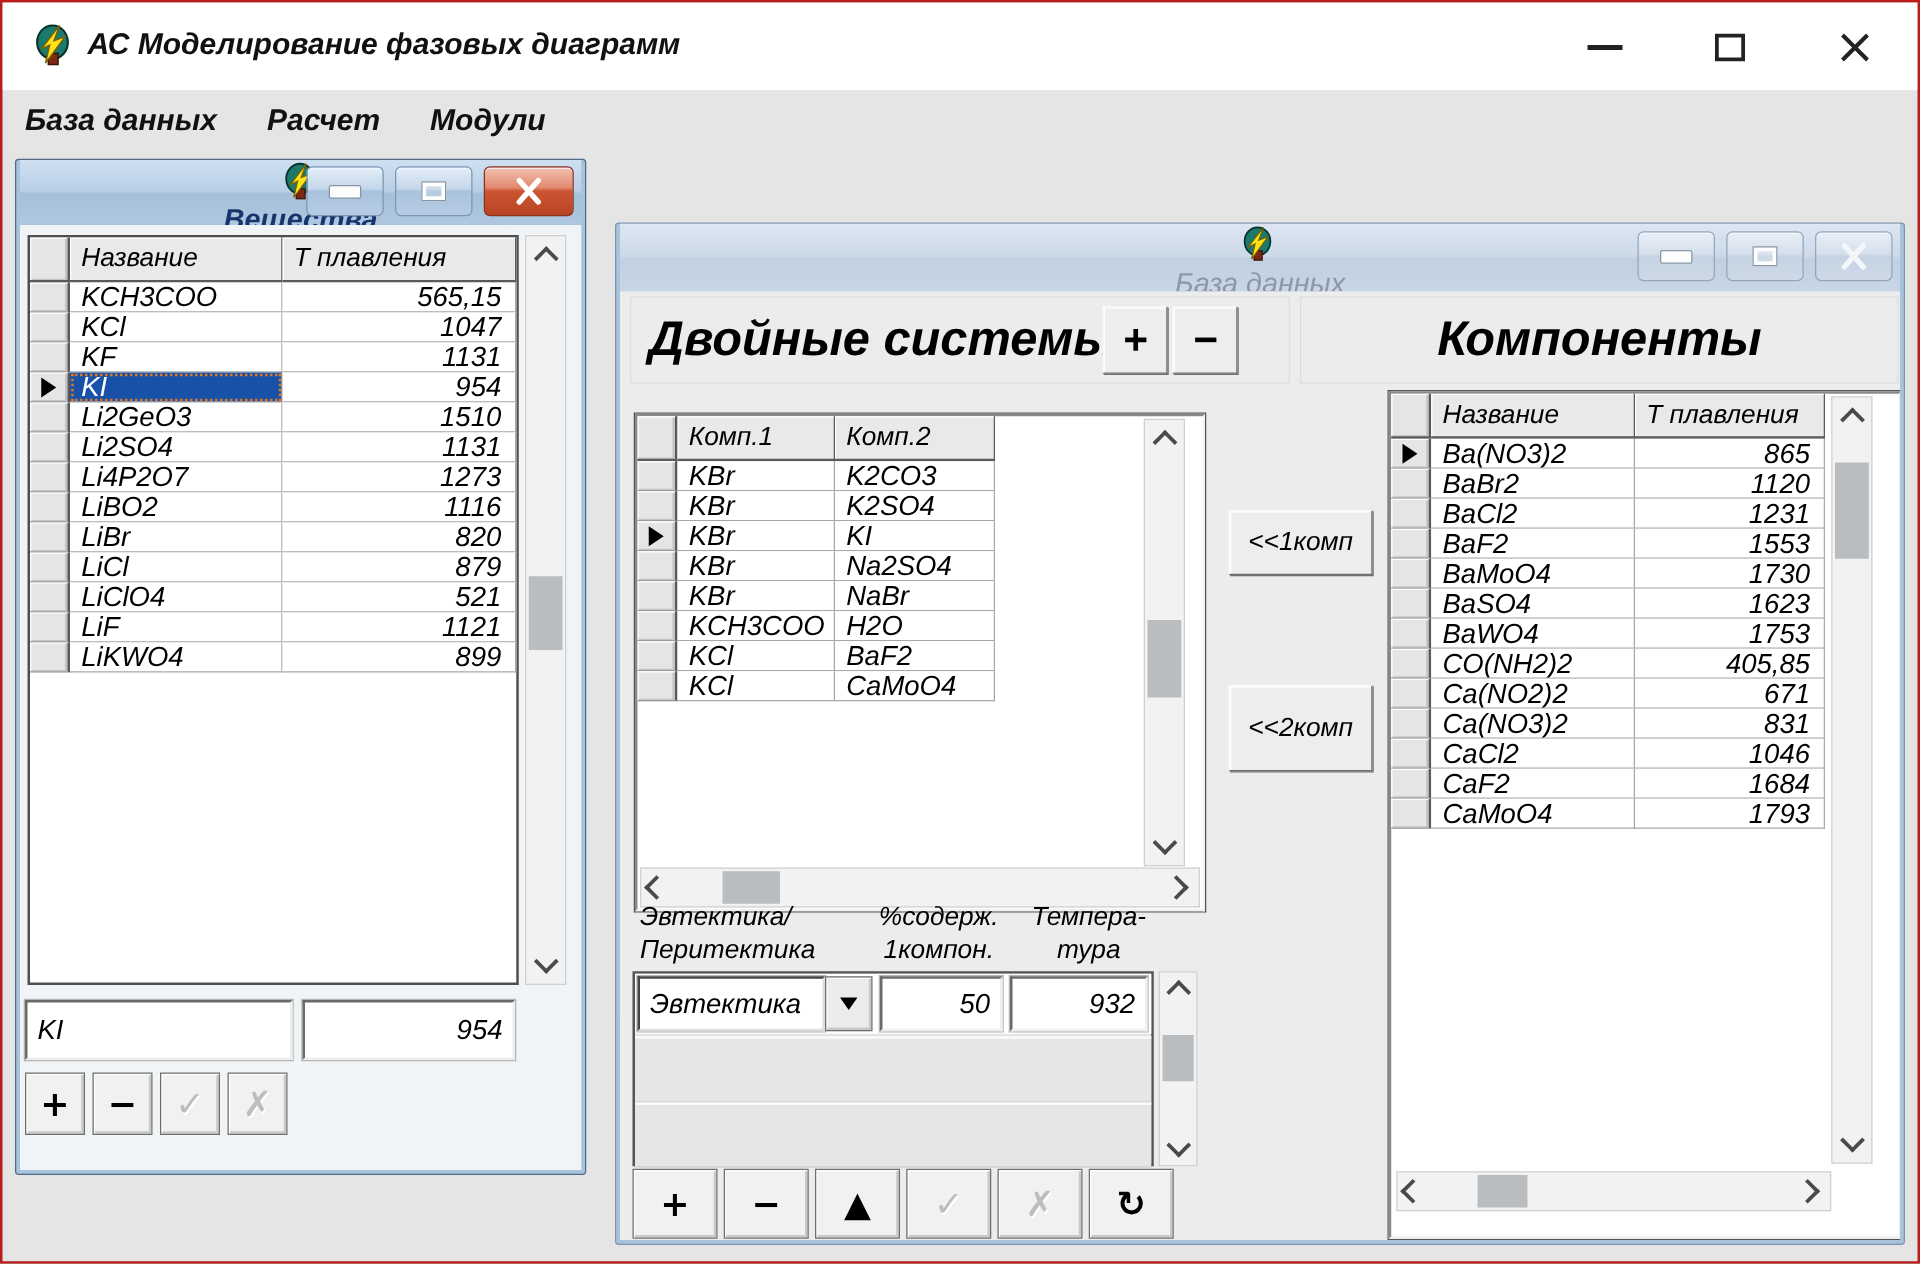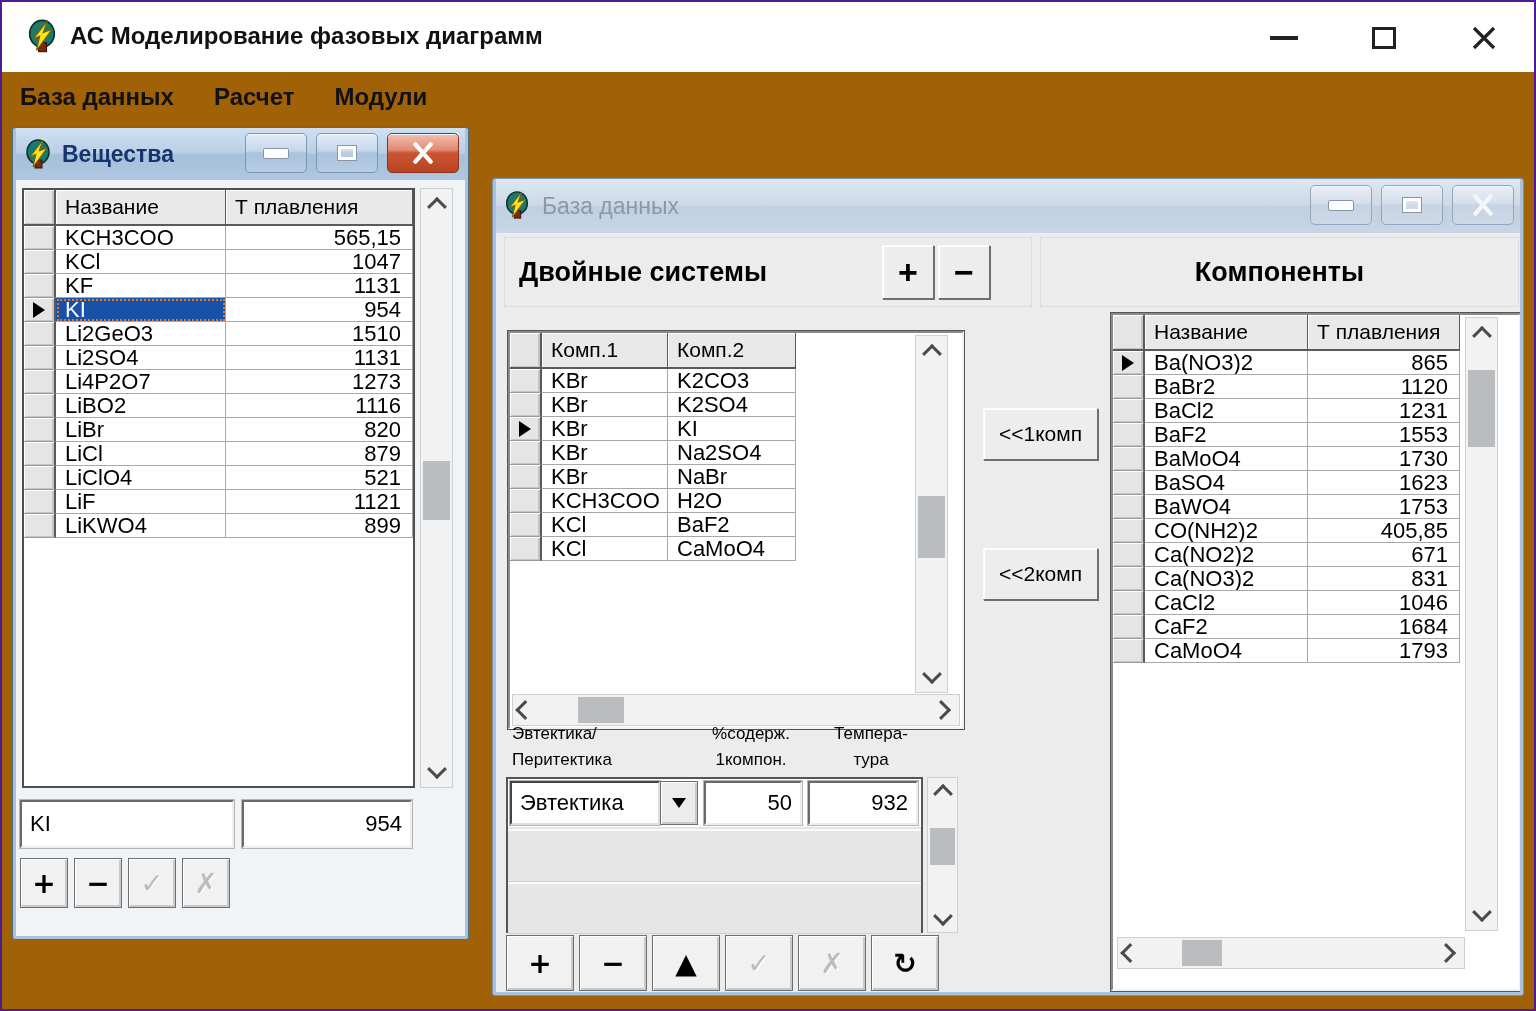--- a/index.html
+++ b/index.html
@@ -1,32 +1,32 @@
 <!DOCTYPE html>
 <html><head>
 <meta charset="utf-8">
 <style>
   html,body{margin:0;padding:0;background:#888;}
-  .screen{position:relative;width:1536px;height:1011px;background:#a16207;border:2px solid #4c1d95;
-    box-sizing:border-box;font-family:"Liberation Sans",sans-serif;overflow:hidden;}
+  .screen{position:relative;width:1536px;height:1011px;background:#e5e5e5;border:2px solid #b91c1c;
+    box-sizing:border-box;font-family:"Liberation Sans",sans-serif;overflow:hidden;font-style:italic;}
 
   
   .main-titlebar{position:absolute;left:0;top:0;width:100%;height:70px;background:#fff;}
   .app-icon{position:absolute;left:22px;top:15px;width:36px;height:38px;}
   .main-title{position:absolute;left:68px;top:20px;font-size:24px;font-weight:bold;color:#111;white-space:nowrap;}
   .mc{position:absolute;top:10px;width:64px;height:52px;display:flex;align-items:center;justify-content:center;}
   .g-minmain{width:28px;height:4px;background:#222;}
   .g-maxmain{width:24px;height:22px;border:3px solid #222;box-sizing:border-box;}
   .menubar{position:absolute;left:18px;top:74px;height:42px;display:flex;gap:40px;align-items:center;}
   .menu-item{font-size:24px;font-weight:bold;color:#111;white-space:nowrap;cursor:default;}
 
   
   .win{position:absolute;box-sizing:border-box;border:1px solid #4e6a86;padding:0 3px 3px 3px;background:#a9c3dd;border-radius:3px;}
   .titlebar{position:relative;height:52px;display:flex;align-items:center;
-    background:linear-gradient(180deg,#cfe0f1 0%,#b9cfe6 48%,#a6c0da 52%,#afc7e0 100%);}
+    background:linear-gradient(180deg,#cfe0f1 0%,#b9cfe6 48%,#a6c0da 52%,#afc7e0 100%);flex-direction:column;}
   .titlebar.inactive{background:linear-gradient(180deg,#dde7f2 0%,#ccd9e8 48%,#c0d0e2 52%,#c8d6e6 100%);}
   .tb-icon{width:32px;height:34px;margin:0 8px 0 6px;flex:0 0 auto;}
   .tb-title{font-size:23px;font-weight:bold;color:#17356b;white-space:nowrap;}
   .titlebar.inactive .tb-title{font-weight:normal;color:#8d98a6;}
   .tb-btns{position:absolute;right:6px;top:5px;display:flex;gap:9px;}
   .tbtn{width:62px;height:40px;border-radius:5px;border:1px solid #7d97b2;box-sizing:border-box;
     background:linear-gradient(180deg,#e2edf8 0%,#c4d7ea 45%,#a9c2dd 50%,#b6cce3 100%);
     box-shadow:inset 0 1px 0 #f0f7fd;display:flex;align-items:center;justify-content:center;}
   .tbtn.close-a{width:72px;border-color:#8e311b;
     background:linear-gradient(180deg,#f3c0b2 0%,#e08a70 42%,#cc5432 50%,#b84424 100%);}
@@ -79,24 +79,24 @@
   .navrow.wide{gap:5px;}
   .navrow.wide .nav-btn{width:68px;height:56px;}
   .nav-btn.disabled{color:#bdbdbd;text-shadow:1px 1px 0 #fff;}
   .push-btn{position:absolute;box-sizing:border-box;background:#ededed;border:1px solid;
     border-color:#fbfbfb #6f6f6f #6f6f6f #fbfbfb;box-shadow:1px 1px 0 #6f6f6f,inset 1px 1px 0 #fff;
     display:flex;align-items:center;justify-content:center;font-size:21px;color:#000;}
 
   
   .hdr-panel{position:absolute;height:70px;background:#ececec;border:1px solid #dcdcdc;box-sizing:border-box;
     display:flex;align-items:center;}
-  .hdr-big{font-size:27px;font-weight:bold;color:#000;white-space:nowrap;}
+  .hdr-big{font-size:39px;font-weight:bold;color:#000;white-space:nowrap;}
   .grid-panel{position:absolute;background:#fff;border:2px solid;border-color:#8a8a8a #f2f2f2 #f2f2f2 #8a8a8a;
     box-shadow:0 0 0 1px #555;box-sizing:border-box;}
-  .colhead{position:absolute;font-size:17px;color:#000;line-height:26px;}
+  .colhead{position:absolute;font-size:21px;color:#000;line-height:26px;}
   .inv-grid{position:absolute;box-sizing:border-box;border:2px solid #555;background:#e4e4e4;}
   .inv-row1{position:absolute;left:0;top:0;right:0;height:48px;background:#fff;display:flex;align-items:center;}
   .inv-empty{position:absolute;left:0;right:0;background:#e6e6e6;border-top:2px solid #fafafa;border-bottom:1px solid #cfcfcf;}
   .combo-btn{box-sizing:border-box;width:38px;height:44px;background:#ececec;border:1px solid #6e6e6e;
     box-shadow:inset 1px 1px 0 #fff,inset -2px -2px 0 #c9c9c9;display:flex;align-items:center;justify-content:center;}
   .dnarr{width:0;height:0;border-top:10px solid #000;border-left:7px solid transparent;border-right:7px solid transparent;}
 </style>
 </head>
 <body>
 
@@ -399,21 +399,21 @@
       <div class="navrow wide" id="inv-nav" style="left:10px;top:702px;">
           <div class="nav-btn" style="font-family: &quot;DejaVu Sans&quot;, sans-serif;">+</div>
           <div class="nav-btn" style="font-family: &quot;DejaVu Sans&quot;, sans-serif;">−</div>
           <div class="nav-btn" style="font-family: &quot;DejaVu Sans&quot;, sans-serif;">▲</div>
           <div class="nav-btn disabled" style="font-family: &quot;DejaVu Sans&quot;, sans-serif;">✓</div>
           <div class="nav-btn disabled" style="font-family: &quot;DejaVu Sans&quot;, sans-serif;">✗</div>
           <div class="nav-btn" style="font-family: &quot;DejaVu Sans&quot;, sans-serif;">↻</div>
         </div>
 
       <div class="push-btn" style="left:487px;top:175px;width:115px;height:52px;">&lt;&lt;1комп</div>
-      <div class="push-btn" style="left:487px;top:315px;width:115px;height:52px;text-align:center;">&lt;&lt;2комп</div>
+      <div class="push-btn" style="left:487px;top:315px;width:115px;height:69px;text-align:center;">&lt;&lt;2комп</div>
 
       <div class="grid-panel" style="left:615px;top:80px;width:410px;height:678px;">
         <div id="comp-grid" style="position:absolute;left:0;top:0;">
             <div class="grow ghead">
               <div class="gind"></div>
               <div class="gcell" style="flex: 0 0 163px;">Название</div>
               <div class="gcell" style="flex: 0 0 152px;">Т плавления</div>
             </div>
             <div class="grow">
               <div class="gind">

